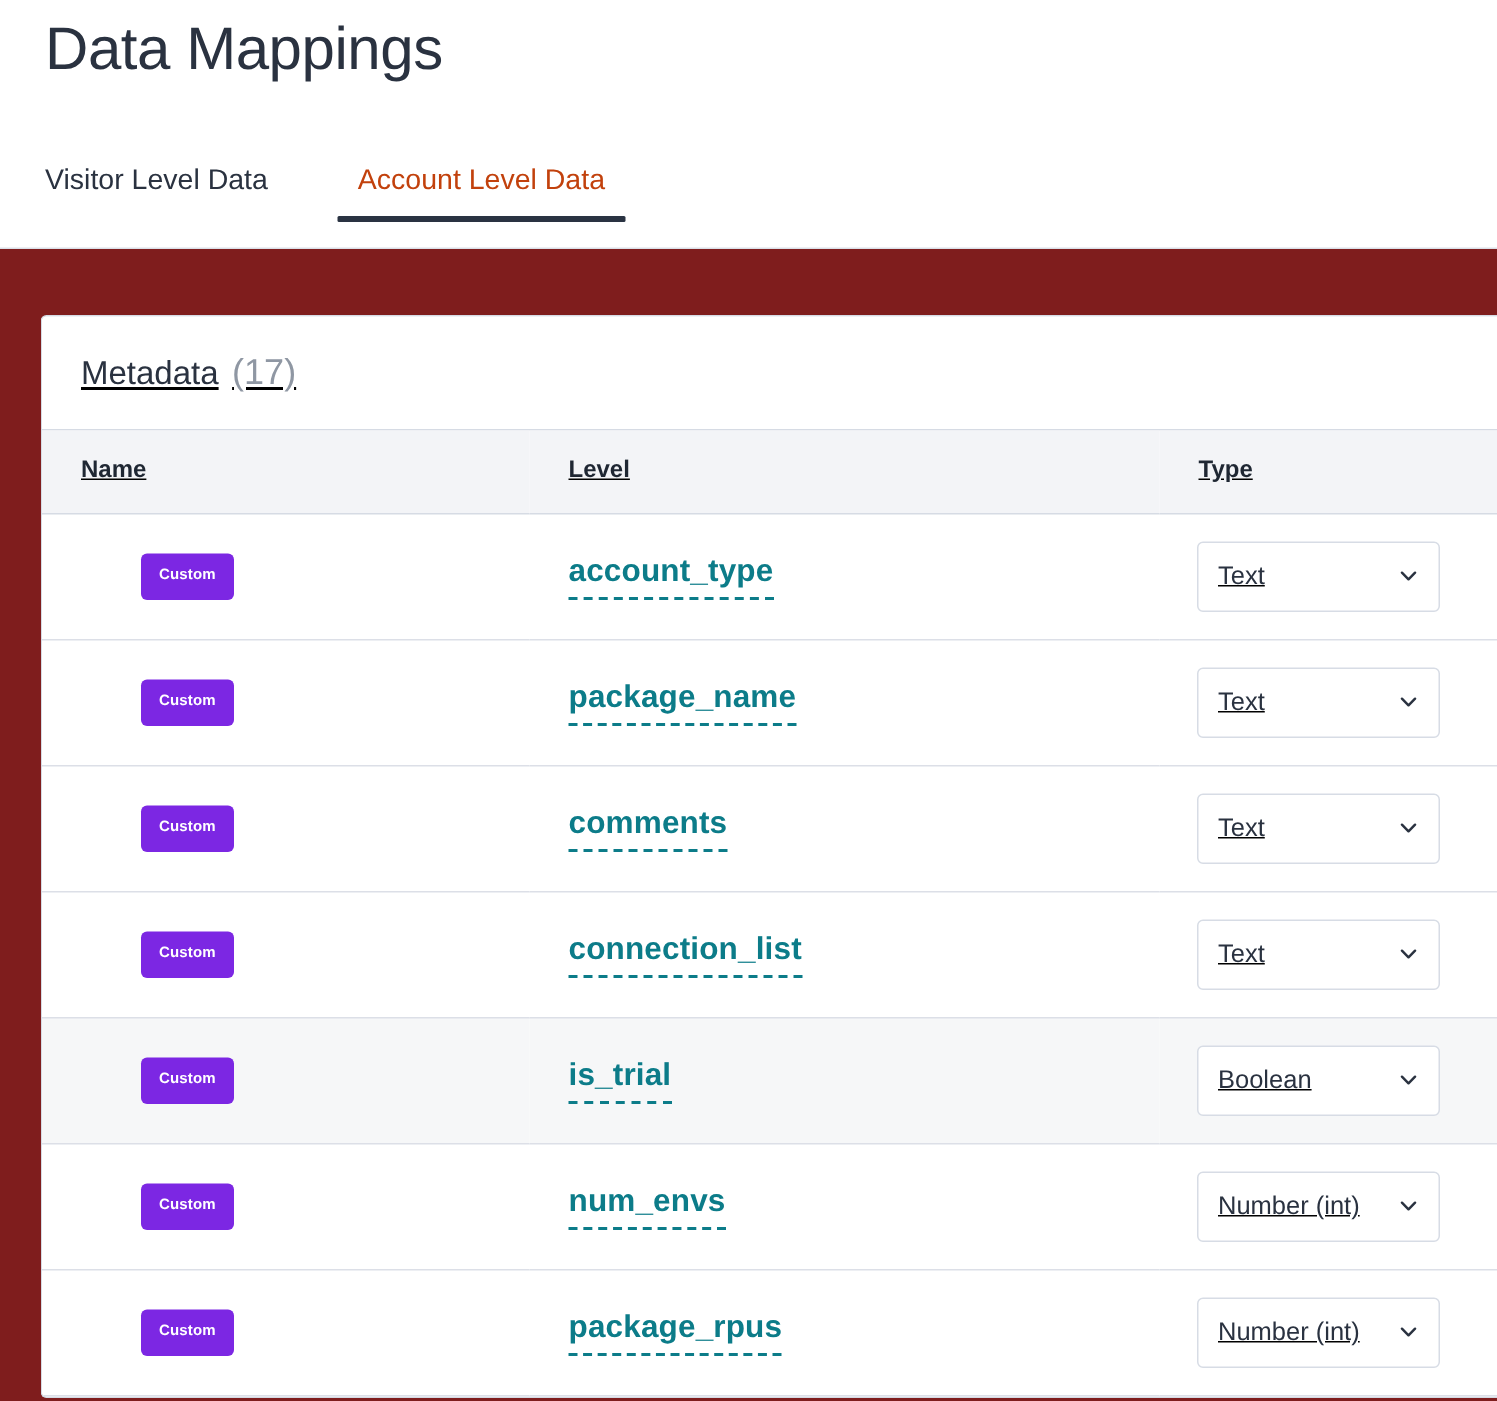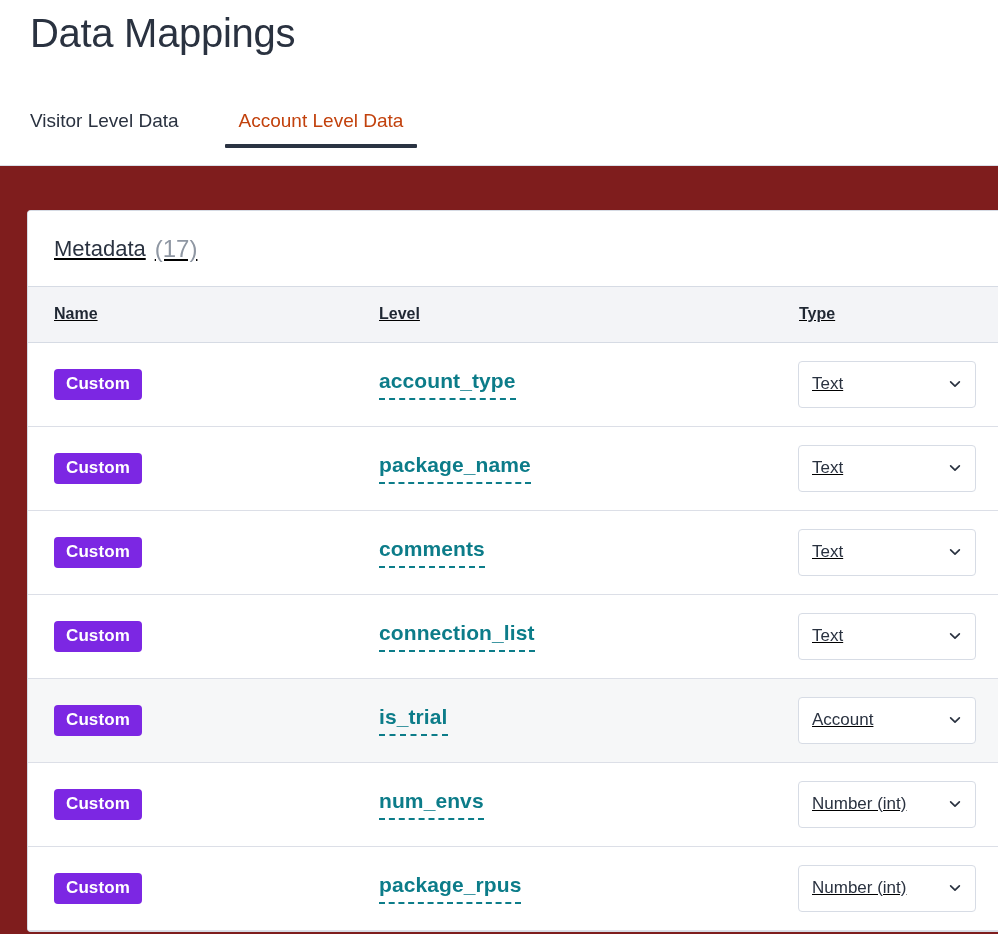--- a/index.html
+++ b/index.html
@@ -153,45 +153,46 @@
     box-sizing: border-box;
     vertical-align: middle;
     background: #ffffff;
   }
   tr.row-hover td { background: #f6f7f8; }
 
   .badge {
     display: inline-block;
     background: #7c27e3;
     color: #ffffff;
-    font-size: 17px;
+    font-size: 10px;
     font-weight: bold;
     border-radius: 4px;
     padding: 7px 12px 8px 12px;
     line-height: 16px;
     letter-spacing: 0.1px;
+    margin-left: 40px;
   }
 
   .name-link {
     color: #0c7c89;
     font-size: 21px;
     font-weight: bold;
     text-decoration: none;
     border-bottom: 2px dashed #0c7c89;
     padding-bottom: 5px;
     cursor: pointer;
     display: inline-block;
     letter-spacing: 0.1px;
   }
 
   .select {
     display: flex;
     align-items: center;
     justify-content: space-between;
-    width: 178px;
+    width: 162px;
     height: 47px;
     border: 1px solid #d7dce5;
     border-radius: 4px;
     background: #ffffff;
     padding: 0 13px 0 13px;
     box-sizing: border-box;
     cursor: pointer;
     margin-left: -1px;
   }
   .select-value {
@@ -297,21 +298,21 @@
                     </svg>
                   </span>
                 </div>
               </td>
             </tr>
             <tr class="row row-hover">
               <td><span class="badge">Custom</span></td>
               <td><a class="name-link">is_trial</a></td>
               <td>
                 <div class="select">
-                  <span class="select-value">Account</span>
+                  <span class="select-value">Boolean</span>
                   <span class="chev">
                     <svg viewBox="0 0 16 16" width="14" height="14" aria-hidden="true">
                       <path d="M3 5.5 L8 10.5 L13 5.5" fill="none" stroke="#2a3240" stroke-width="1.9" stroke-linecap="round" stroke-linejoin="round"></path>
                     </svg>
                   </span>
                 </div>
               </td>
             </tr>
             <tr class="row">
               <td><span class="badge">Custom</span></td>

